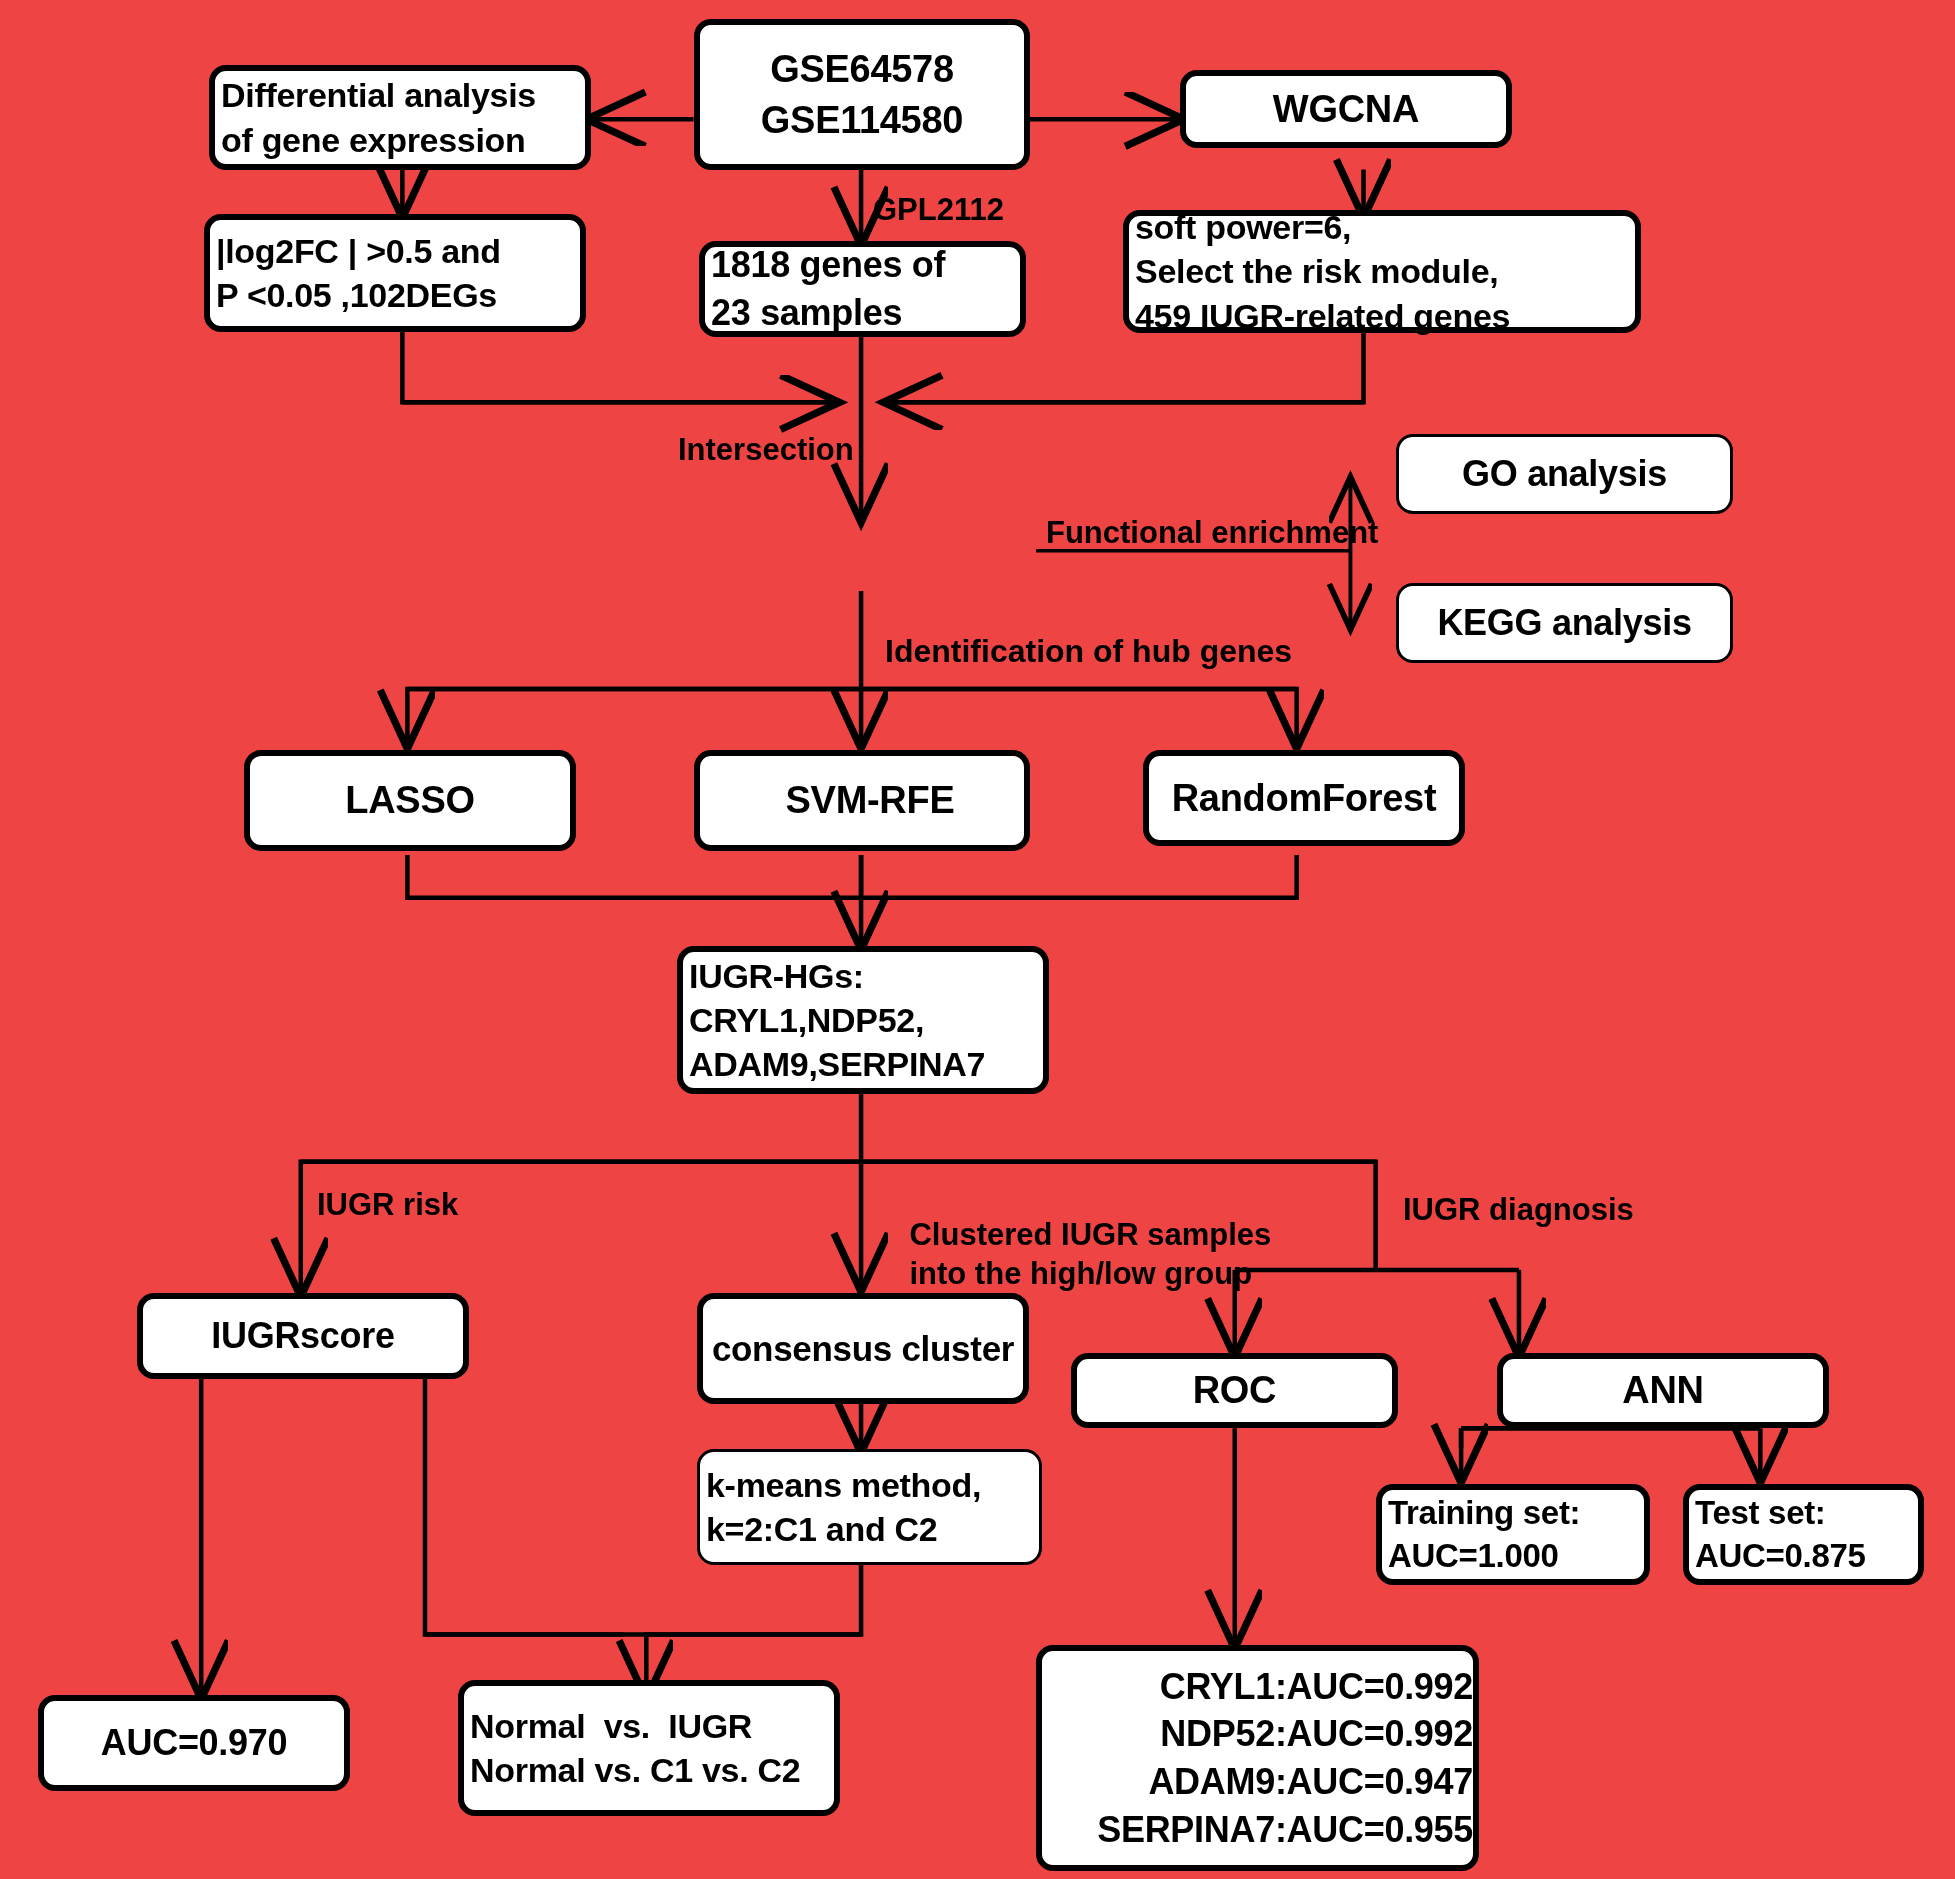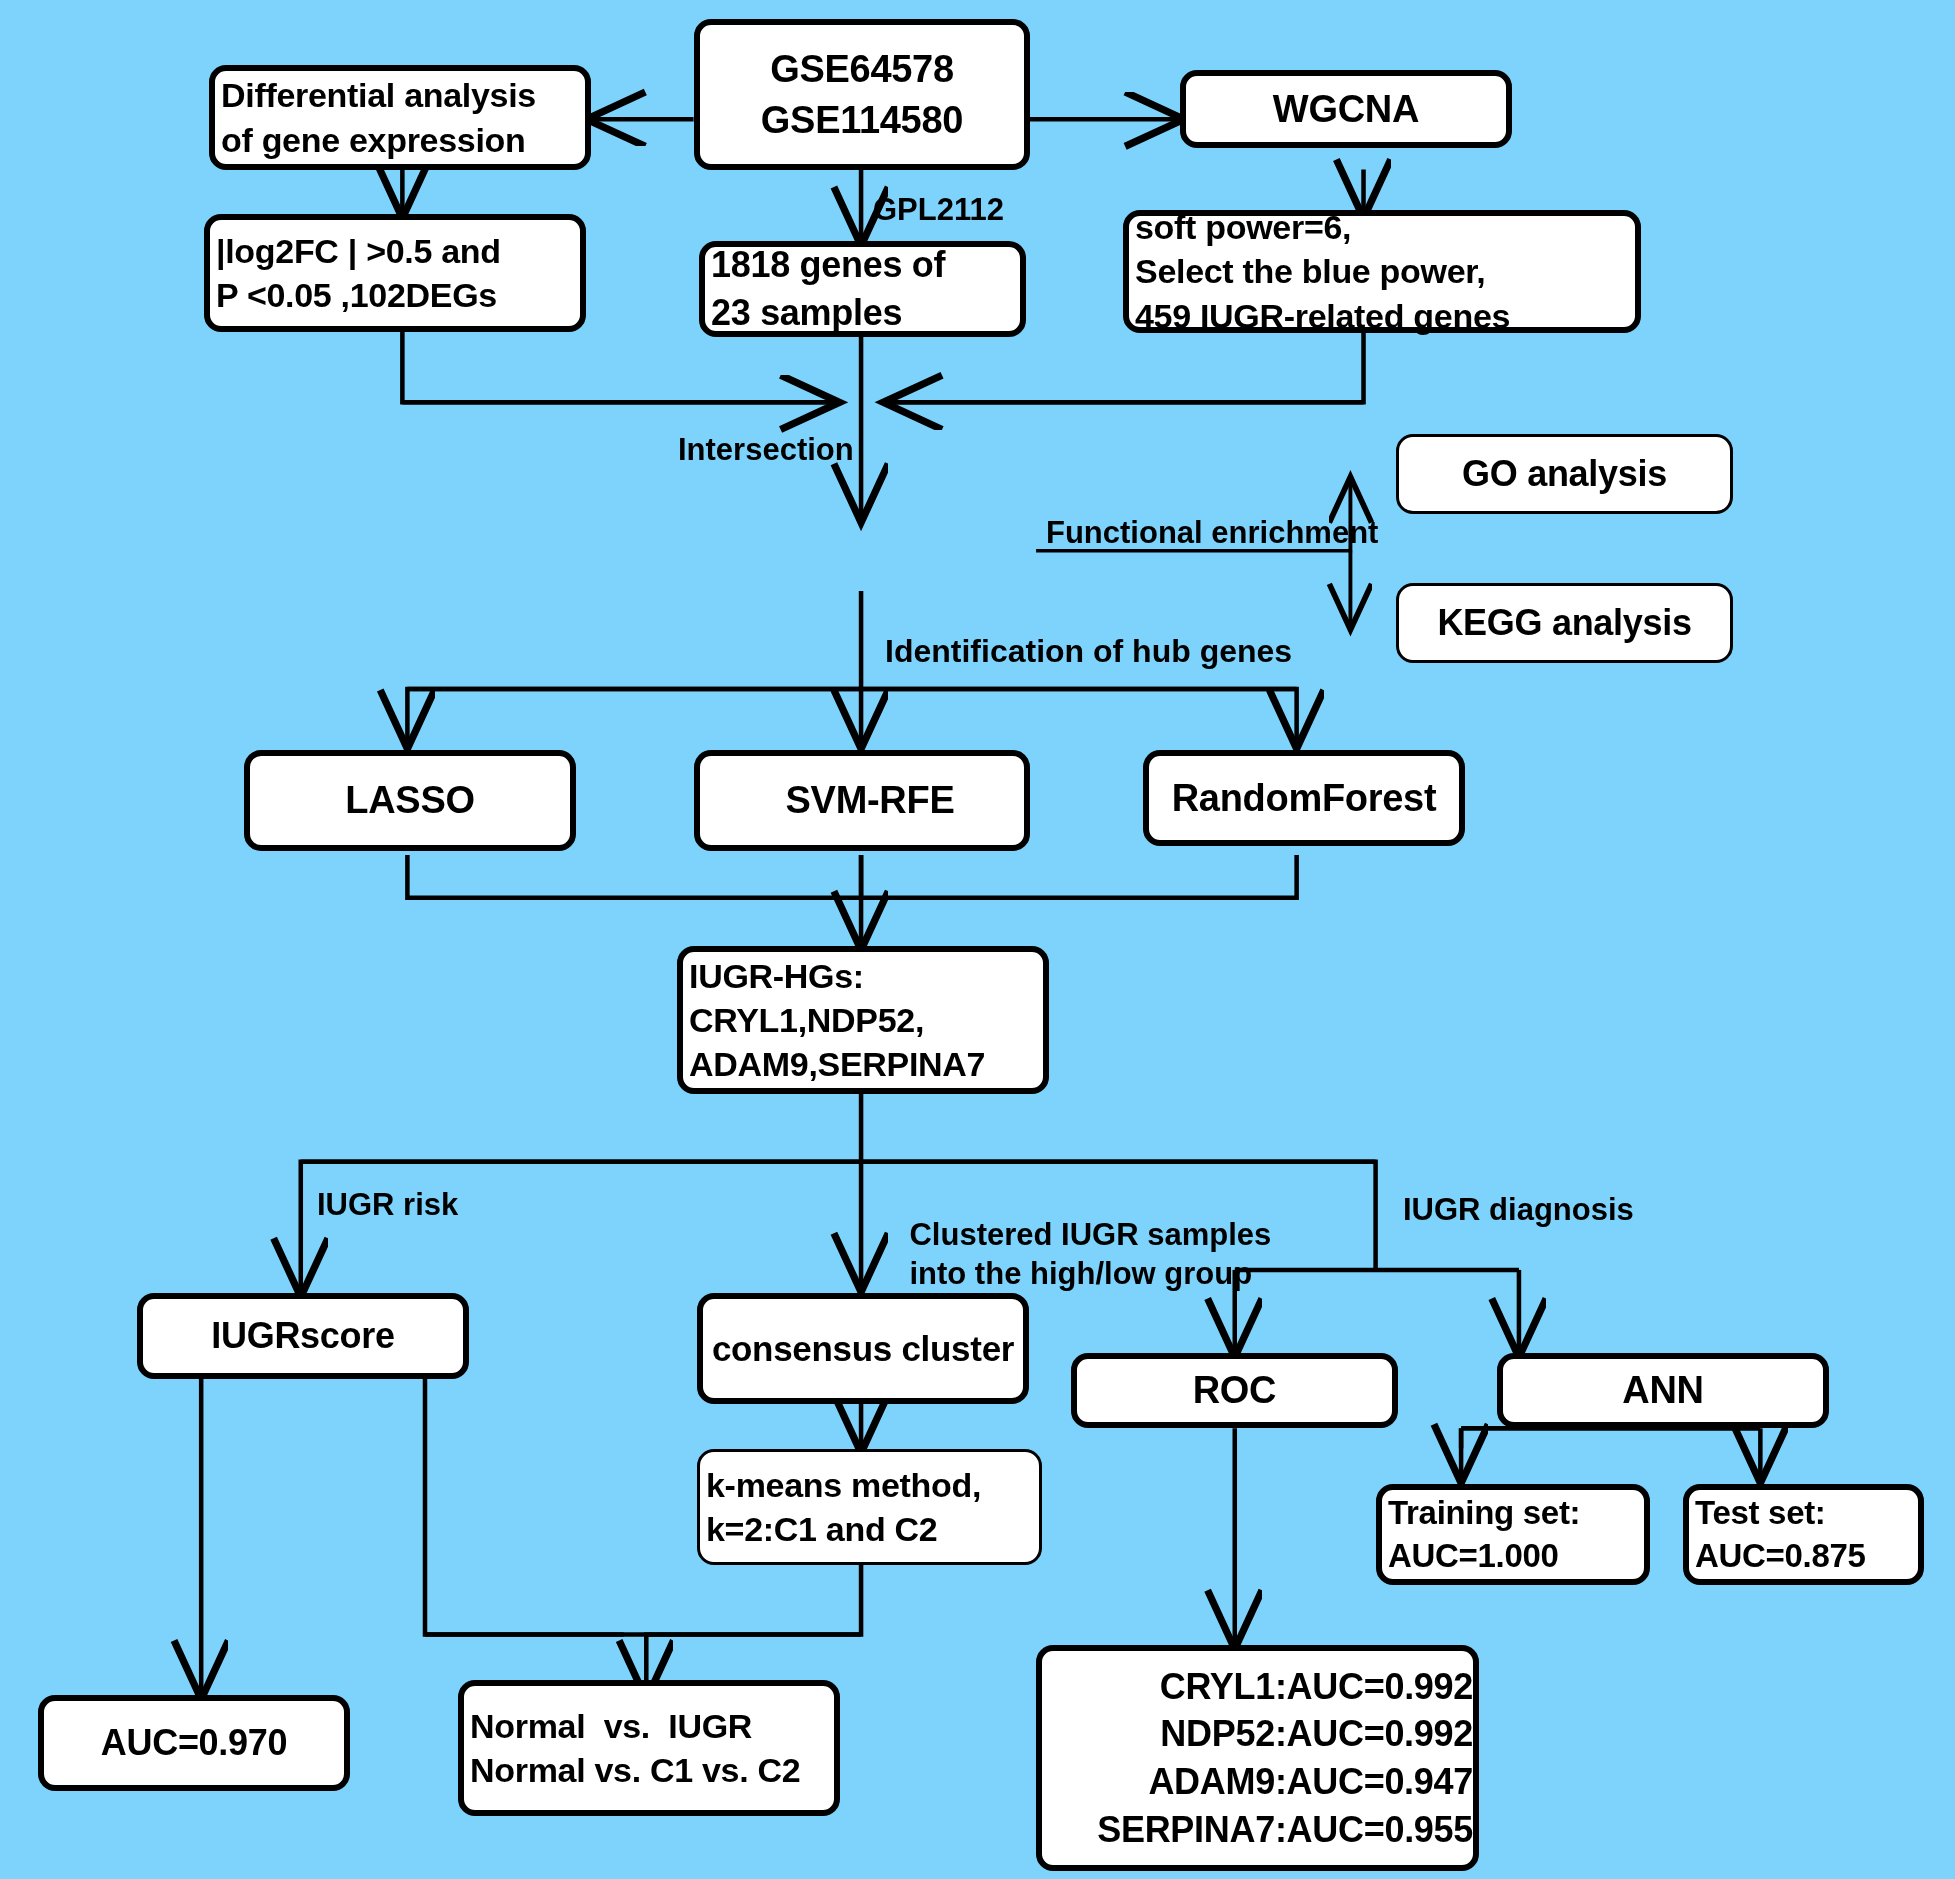--- a/index.html
+++ b/index.html
@@ -4,21 +4,21 @@
 <style>
   html, body {
     margin: 0;
     padding: 0;
     background: #ffffff;
   }
   #canvas {
     position: relative;
     width: 1955px;
     height: 1879px;
-    background: #7dd3fc;
+    background: #ef4444;
     font-family: "Liberation Sans", sans-serif;
   }
   svg.edges {
     position: absolute;
     left: 0; top: 0;
     width: 1955px;
     height: 1879px;
     overflow: visible;
   }
   .node {
@@ -158,21 +158,21 @@
     <span class="line">P &lt;0.05 ,102DEGs</span>
   </div>
 
   <div class="node left thick fs-72" style="left:699px; top:241px; width:327px; height:96px;">
     <span class="line">1818 genes of</span>
     <span class="line">23 samples</span>
   </div>
 
   <div class="node left thick fs-68" style="left:1123px; top:210px; width:518px; height:123px;">
     <span class="line">soft power=6,</span>
-    <span class="line">Select the blue power,</span>
+    <span class="line">Select the risk module,</span>
     <span class="line">459 IUGR-related genes</span>
   </div>
 
 
 
   <div class="node center fs-72" style="left:1396px; top:434px; width:337px; height:80px;">
     <span class="line">GO analysis</span>
   </div>
 
   <div class="node center fs-72" style="left:1396px; top:583px; width:337px; height:80px;">

